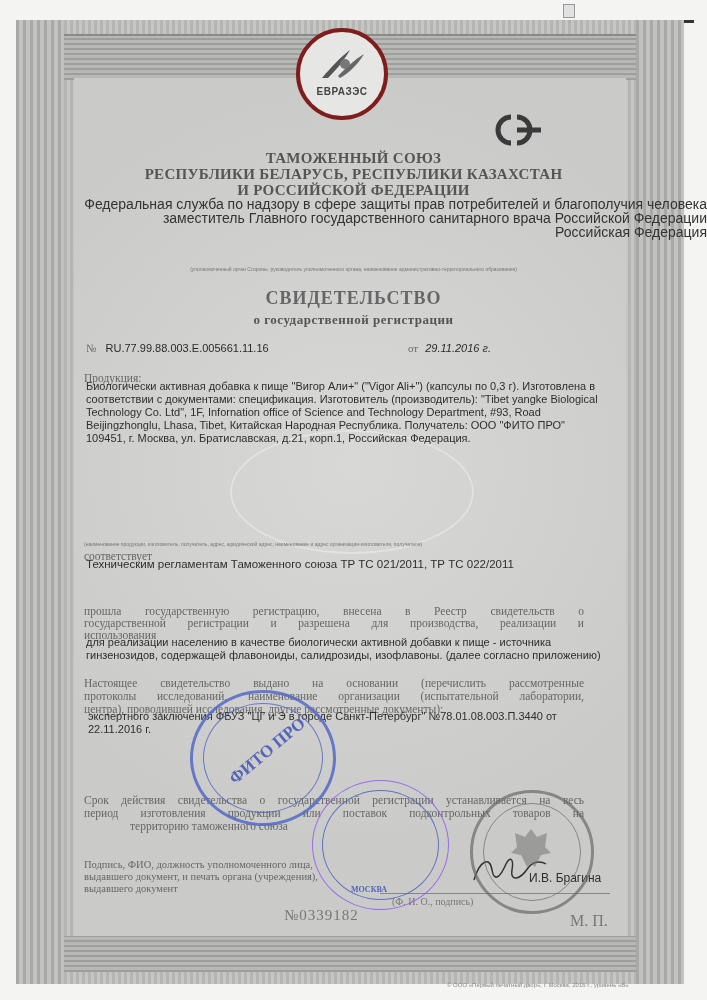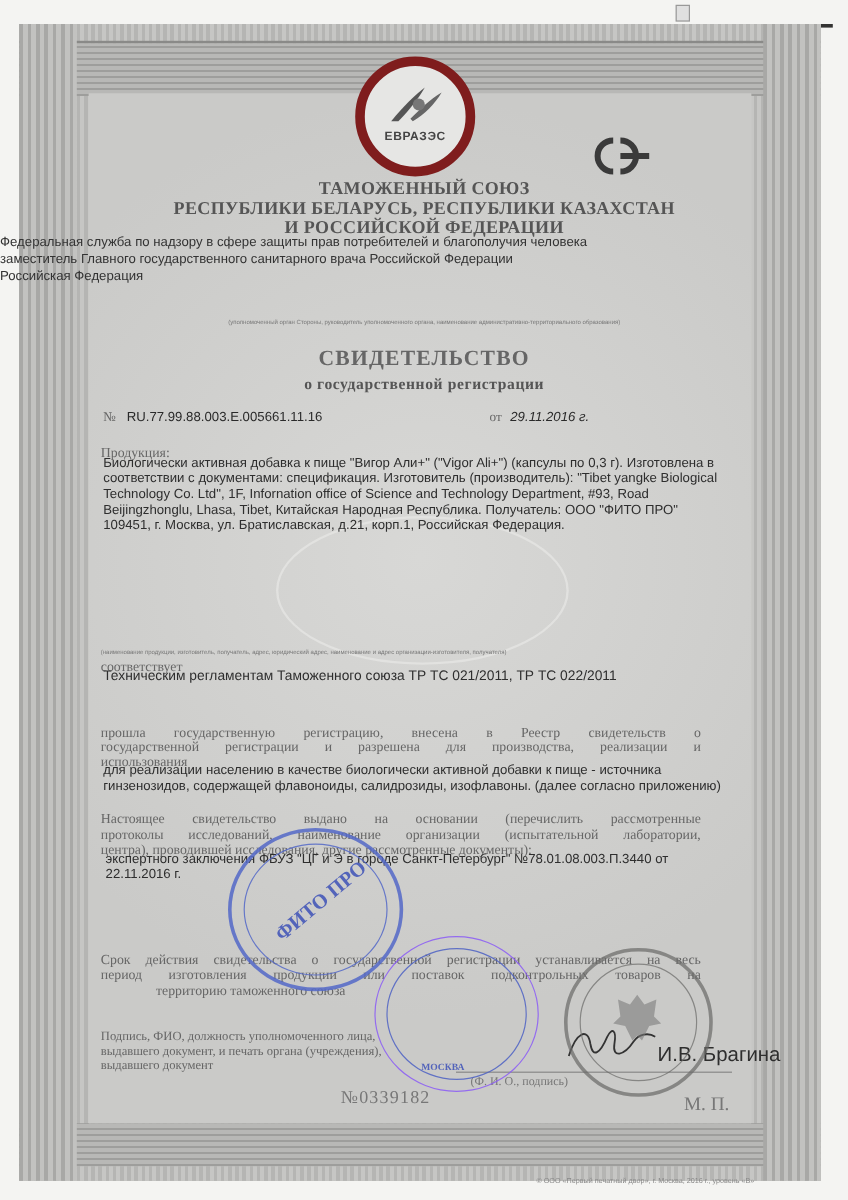--- a/index.html
+++ b/index.html
@@ -35,37 +35,37 @@
   .frame-right-band {
     position: absolute; right: 0; top: 0; bottom: 0; width: 48px;
     background: repeating-linear-gradient(90deg, #a8a8a6 0 3px, #c2c2c0 3px 7px);
   }
   .inner {
     position: absolute; left: 58px; top: 58px; right: 58px; bottom: 48px;
     background: #cfcfcd;
     background-image: radial-gradient(circle at 50% 45%, #d8d8d6 0, #cacac8 70%);
   }
   .logo-eurasec {
-    position: absolute; left: 296px; top: 47px; width: 84px; height: 84px;
-    border-radius: 50%; background: #e6e6e4; border: 8px solid #7f1d1d;
+    position: absolute; left: 296px; top: 28px; width: 84px; height: 84px;
+    border-radius: 50%; background: #e6e6e4; border: 4px solid #7f1d1d;
   }
   .logo-eurasec .swoosh {
     position: absolute; left: 18px; top: 14px; width: 48px; height: 36px;
   }
   .logo-eurasec .txt {
     position: absolute; left: 0; right: 0; top: 54px; text-align: center;
     font-weight: bold; font-size: 10px; color: #444; letter-spacing: 0.5px;
   }
   .ce-mark {
     position: absolute; left: 483px; top: 112px; width: 62px; height: 36px;
   }
   .t { position: absolute; white-space: nowrap; }
   .serif { font-family: "Liberation Serif", serif; }
   .hdr1 { left: 0; width: 707px; text-align: center; font-family: "Liberation Serif", serif; font-weight: bold; font-size: 15px; color: #555; letter-spacing: 0.3px; }
-  .hdr2 { left: 0; width: 707px; text-align: left; font-size: 11px; color: #333; }
+  .hdr2 { left: 0; width: 707px; text-align: right; font-size: 14px; color: #333; }
   .tiny { left: 0; width: 707px; text-align: center; font-size: 5px; color: #777; }
   .title { left: 0; width: 707px; text-align: center; font-family: "Liberation Serif", serif; font-weight: bold; font-size: 18px; color: #666; letter-spacing: 1px; }
   .subtitle { left: 0; width: 707px; text-align: center; font-family: "Liberation Serif", serif; font-weight: bold; font-size: 13px; color: #555; letter-spacing: 0.5px; }
   .body { font-size: 11px; color: #2e2e2e; line-height: 13px; }
   .serif-lbl { font-family: "Liberation Serif", serif; font-size: 11.5px; color: #666; line-height: 13px; }
   .just { text-align: justify; text-align-last: justify; }
   .stamp {
     position: absolute; border-radius: 50%;
   }
   .stamp-blue1 { left: 190px; top: 690px; width: 140px; height: 130px; border: 3px solid #5469c8; opacity: 0.85; }
@@ -157,21 +157,21 @@
 <div class="t body" style="left:88px; top:710px;">экспертного заключения ФБУЗ "ЦГ и Э в городе Санкт-Петербург" №78.01.08.003.П.3440 от</div>
 <div class="t body" style="left:88px; top:723px;">22.11.2016 г.</div>
 
 <div class="t serif-lbl just" style="left:84px; top:794px; width:500px;">Срок действия свидетельства о государственной регистрации устанавливается на весь</div>
 <div class="t serif-lbl just" style="left:84px; top:807px; width:500px;">период изготовления продукции или поставок подконтрольных товаров на</div>
 <div class="t serif-lbl" style="left:82px; top:820px;margin-left:48px;">территорию таможенного союза</div>
 
 <div class="t serif-lbl" style="left:84px; top:858px; font-size:10.5px;">Подпись, ФИО, должность уполномоченного лица,</div>
 <div class="t serif-lbl" style="left:84px; top:870px; font-size:10.5px;">выдавшего документ, и печать органа (учреждения),</div>
 <div class="t serif-lbl" style="left:84px; top:882px; font-size:10.5px;text-align:right;">выдавшего документ</div>
-<div class="t body" style="left:548px; top:872px; font-size:17px;">И.В. Брагина</div>
+<div class="t body" style="left:529px; top:872px; font-size:12px;">И.В. Брагина</div>
 <div class="t serif" style="left:392px; top:896px; font-size:10px; color:#777;">(Ф. И. О., подпись)</div>
 <div class="t serif" style="left:570px; top:912px; font-size:16px; color:#777;">М. П.</div>
 <div style="position:absolute; left:380px; top:893px; width:230px; height:1px; background:#888;"></div>
 <svg style="position:absolute; left:470px; top:850px; width:80px; height:40px;" viewBox="0 0 80 40">
   <path d="M4 30 C10 10, 20 6, 22 20 C24 32, 30 28, 36 14 C40 6, 44 8, 42 20 C40 32, 50 30, 58 18 C62 12, 70 10, 76 14" fill="none" stroke="#333" stroke-width="1.5"></path>
 </svg>
 
 <div class="t serif" style="left:284px; top:907px; font-size:15px; color:#777; letter-spacing:1px;">№0339182</div>
 
 <div class="stamp stamp-blue1">

